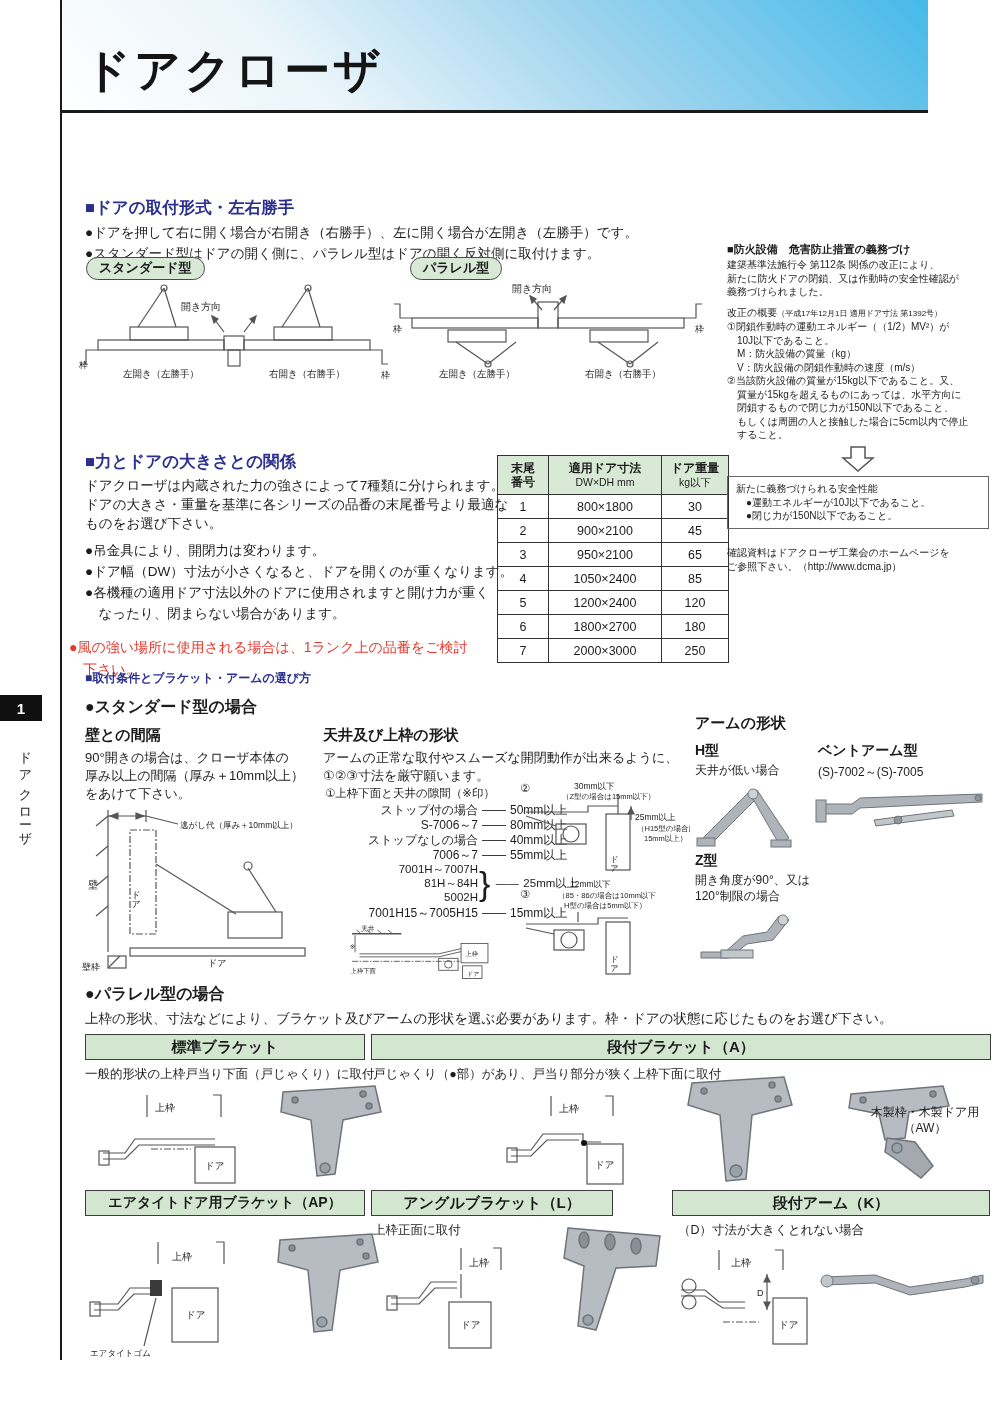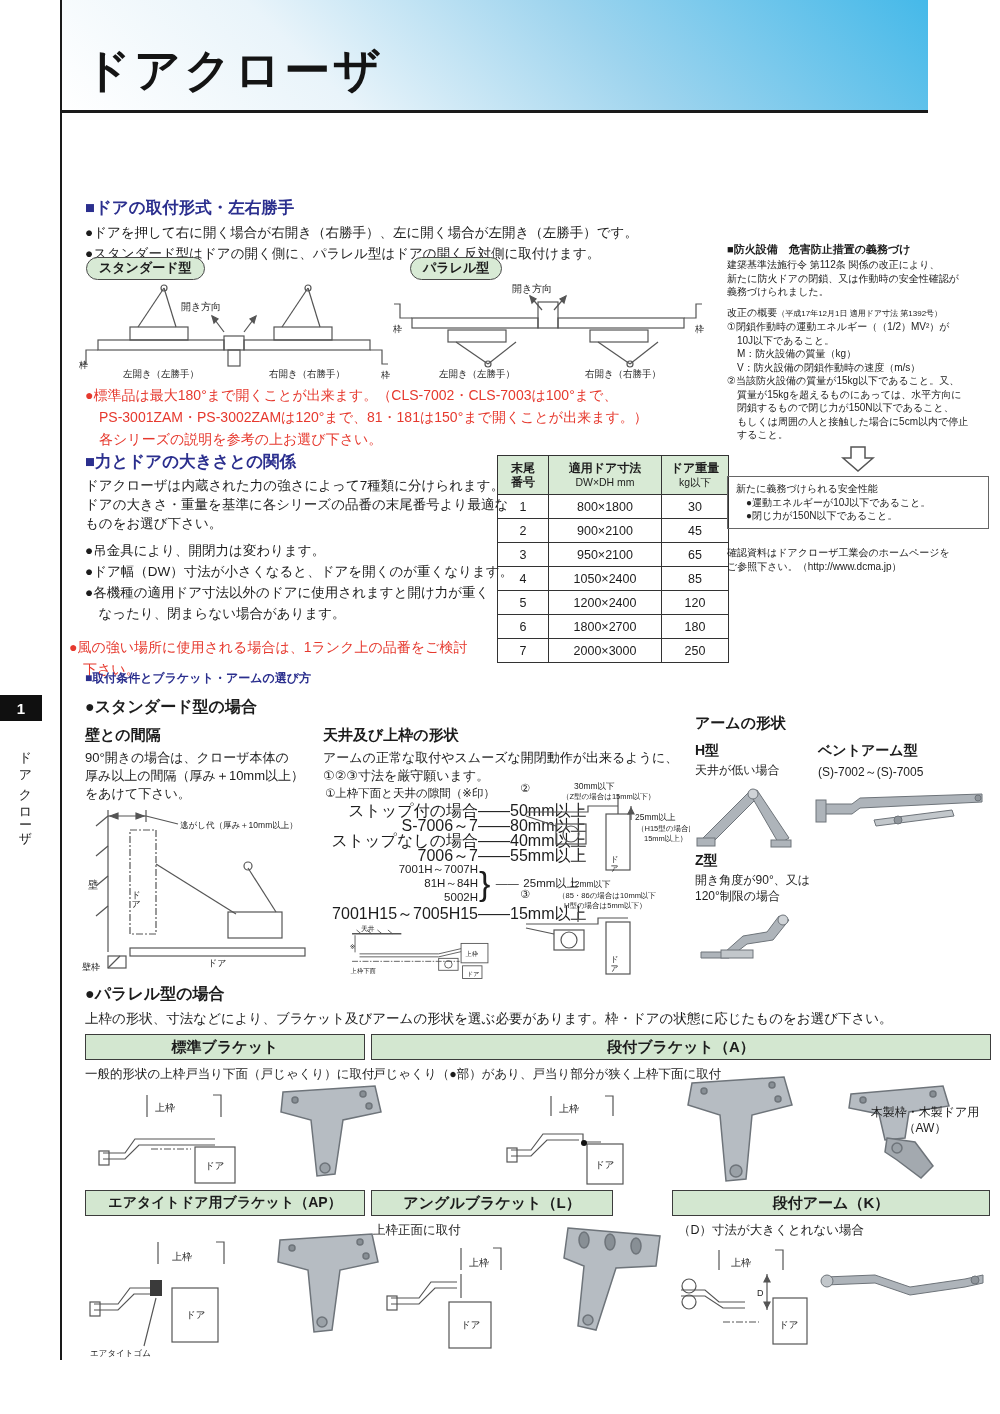--- a/index.html
+++ b/index.html
@@ -25,21 +25,21 @@
         background:#d8ead5;font-size:13px;font-weight:bold;}
   .gbar{background:#d3e7d0;border:1.5px solid #3c3c3c;display:flex;align-items:center;justify-content:center;
         font-weight:bold;font-size:15px;height:26px;box-sizing:border-box;}
   
   table.size{border-collapse:collapse;font-size:12.5px;}
   table.size th,table.size td{border:1px solid #333;text-align:center;padding:0 4px;}
   table.size th{background:#d8ead5;font-size:12px;font-weight:bold;height:38px;line-height:14px;}
   table.size td{height:23px;}
   .th-sub{font-size:10.5px;font-weight:normal;}
   
-  .spec-row{display:flex;font-size:16px;line-height:15px;}
+  .spec-row{display:flex;font-size:12px;line-height:15px;}
   .spec-label{width:148px;text-align:right;}
   .spec-dash{width:32px;text-align:center;}
   
   #certbox{left:727px;top:118px;width:263px;border:2px solid #333;border-radius:10px;box-sizing:border-box;padding:6px 9px 8px;}
   #certbox .ct{text-align:center;font-size:16.5px;font-weight:bold;letter-spacing:2px;}
   #certbox .cn{text-align:center;font-size:14px;margin:1px 0 4px;}
   #certbox .sep{border-top:1.5px solid #333;margin:0 -9px 5px;}
   .side-small{font-size:10px;line-height:13.5px;color:#222;}
   #safebox{left:727px;top:476px;width:262px;border:1.5px solid #666;box-sizing:border-box;padding:5px 8px;}
   svg text{font-family:"Liberation Sans","DejaVu Sans",sans-serif;fill:#222;}
@@ -117,25 +117,20 @@
       <line x1="162" y1="30" x2="174" y2="16"></line>
         <polygon points="174,16 168,19 172,23" fill="#555"></polygon>
     </g>
     <text x="140" y="12" font-size="10" text-anchor="middle">開き方向</text>
     <text x="1" y="52" font-size="9">枠</text>
     <text x="303" y="52" font-size="9">枠</text>
     <text x="85" y="97" font-size="9.5" text-anchor="middle">左開き（左勝手）</text>
     <text x="231" y="97" font-size="9.5" text-anchor="middle">右開き（右勝手）</text>
   </svg>
 
-  <div class="abs lines red" style="left:85px;top:384px;font-size:14px;line-height:22px;">
-    <div>●標準品は最大180°まで開くことが出来ます。（CLS-7002・CLS-7003は100°まで、</div>
-    <div style="padding-left:14px;">PS-3001ZAM・PS-3002ZAMは120°まで、81・181は150°まで開くことが出来ます。）</div>
-    <div style="padding-left:14px;">各シリーズの説明を参考の上お選び下さい。</div>
-  </div>
 
   <div class="abs blue b" style="left:85px;top:451px;font-size:16.5px;">■力とドアの大きさとの関係</div>
   <div class="abs lines" style="left:85px;top:476px;font-size:13.5px;line-height:19px;">
     <div>ドアクローザは内蔵された力の強さによって7種類に分けられます。</div>
     <div>ドアの大きさ・重量を基準に各シリーズの品番の末尾番号より最適な</div>
     <div>ものをお選び下さい。</div>
   </div>
   <div class="abs lines" style="left:85px;top:540px;font-size:13.5px;line-height:21px;">
     <div>●吊金具により、開閉力は変わります。</div>
     <div>●ドア幅（DW）寸法が小さくなると、ドアを開くのが重くなります。</div>

